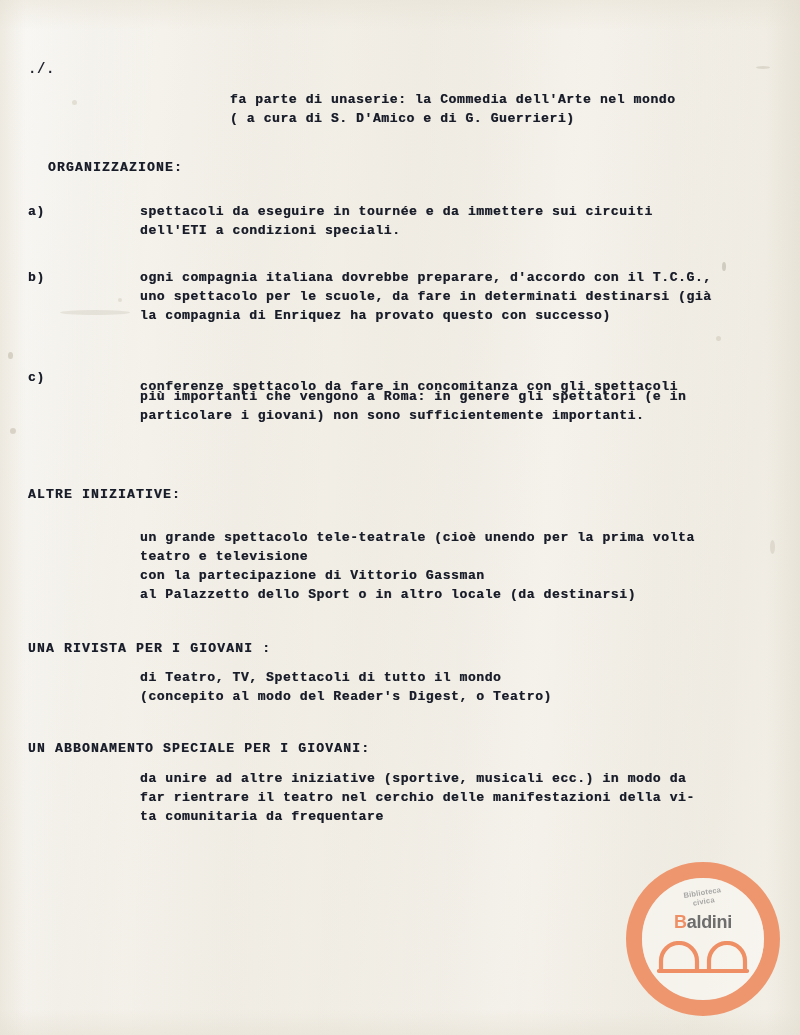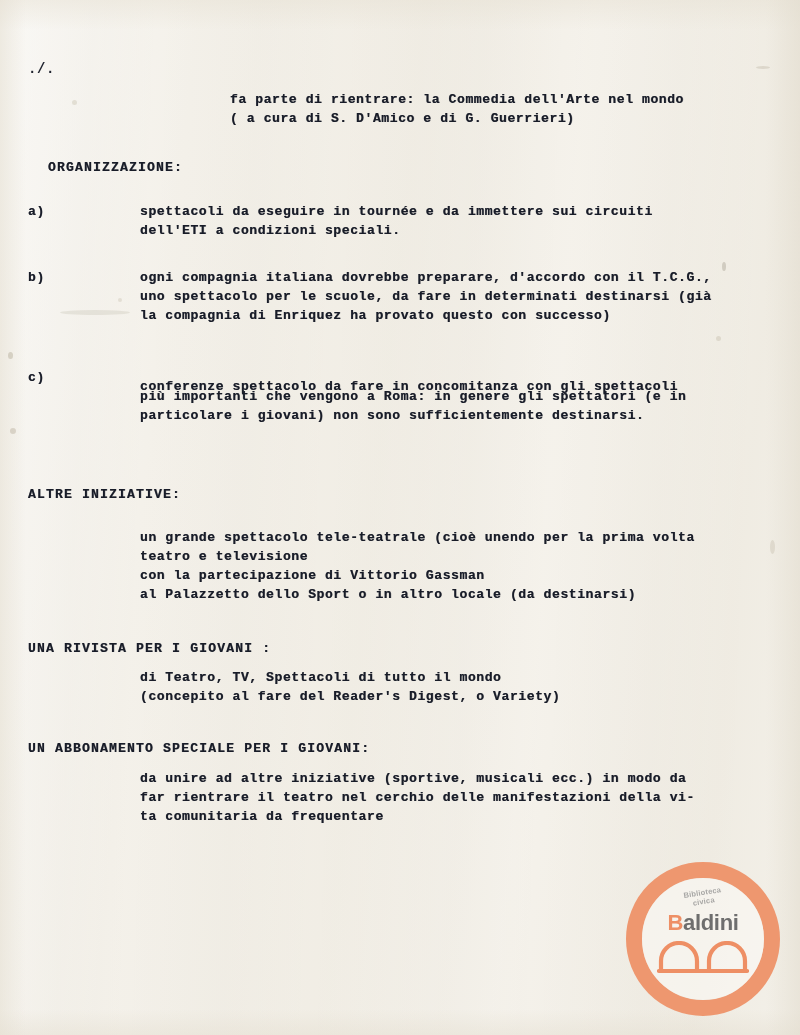--- a/index.html
+++ b/index.html
@@ -130,21 +130,21 @@
     transform: rotate(-9deg);
     opacity: 0.75;
   }
   #stamp .wordmark {
     position: absolute;
     left: 0;
     top: 50px;
     width: 100%;
     text-align: center;
     font-family: "Liberation Sans", sans-serif;
-    font-size: 22px;
+    font-size: 18px;
     font-weight: 700;
     letter-spacing: -0.3px;
     color: #6e6e6e;
     line-height: 21px;
   }
   #stamp .wordmark .cap { color: #ee8f65; }
   #stamp .book {
     position: absolute;
     left: 50%;
     top: 79px;
@@ -166,42 +166,42 @@
       <div class="blotch" style="left: 722px; top: 262px; width: 4px; height: 9px; background: rgba(120, 112, 92, 0.26);"></div>
       <div class="blotch" style="left: 716px; top: 336px; width: 5px; height: 5px; background: rgba(150, 138, 112, 0.2);"></div>
       <div class="blotch" style="left: 756px; top: 66px; width: 14px; height: 3px; background: rgba(150, 138, 112, 0.22);"></div>
       <div class="blotch" style="left: 770px; top: 540px; width: 5px; height: 14px; background: rgba(150, 138, 112, 0.18);"></div>
       <div class="blotch" style="left: 60px; top: 310px; width: 70px; height: 5px; background: rgba(150, 140, 118, 0.16);"></div>
     </div>
 
   <div class="text-layer">
     <div class="slashmark">./.</div>
     <div id="lines">
-        <div class="ln" style="left: 230px; top: 90px;">fa parte di rientrare: la Commedia dell'Arte nel mondo</div>
+        <div class="ln" style="left: 230px; top: 90px;">fa parte di unaserie: la Commedia dell'Arte nel mondo</div>
         <div class="ln" style="left: 230px; top: 109px;">( a cura di S. D'Amico e di G. Guerrieri)</div>
         <div class="ln heading" style="left: 28px; top: 158px; margin-left: 20px;">ORGANIZZAZIONE:</div>
         <div class="ln marker" style="left: 28px; top: 202px;">a)</div>
         <div class="ln" style="left: 140px; top: 202px;">spettacoli da eseguire in tournée e da immettere sui circuiti</div>
         <div class="ln" style="left: 140px; top: 221px;">dell'ETI a condizioni speciali.</div>
         <div class="ln marker" style="left: 28px; top: 268px;">b)</div>
         <div class="ln" style="left: 140px; top: 268px;">ogni compagnia italiana dovrebbe preparare, d'accordo con il T.C.G.,</div>
         <div class="ln" style="left: 140px; top: 287px;">uno spettacolo per le scuole, da fare in determinati destinarsi (già</div>
         <div class="ln" style="left: 140px; top: 306px;">la compagnia di Enriquez ha provato questo con successo)</div>
         <div class="ln marker" style="left: 28px; top: 368px;">c)</div>
         <div class="ln" style="left: 140px; top: 368px; margin-top: 9px;">conferenze spettacolo da fare in concomitanza con gli spettacoli</div>
         <div class="ln" style="left: 140px; top: 387px;">più importanti che vengono a Roma: in genere gli spettatori (e in</div>
-        <div class="ln" style="left: 140px; top: 406px;">particolare i giovani) non sono sufficientemente destinarsi.</div>
+        <div class="ln" style="left: 140px; top: 406px;">particolare i giovani) non sono sufficientemente importanti.</div>
         <div class="ln heading" style="left: 28px; top: 485px;">ALTRE INIZIATIVE:</div>
         <div class="ln" style="left: 140px; top: 528px;">un grande spettacolo tele-teatrale (cioè unendo per la prima volta</div>
         <div class="ln" style="left: 140px; top: 547px;">teatro e televisione</div>
         <div class="ln" style="left: 140px; top: 566px;">con la partecipazione di Vittorio Gassman</div>
         <div class="ln" style="left: 140px; top: 585px;">al Palazzetto dello Sport o in altro locale (da destinarsi)</div>
         <div class="ln heading" style="left: 28px; top: 639px;">UNA RIVISTA PER I GIOVANI :</div>
         <div class="ln" style="left: 140px; top: 668px;">di Teatro, TV, Spettacoli di tutto il mondo</div>
-        <div class="ln" style="left: 140px; top: 687px;">(concepito al fare del Reader's Digest, o Variety)</div>
+        <div class="ln" style="left: 140px; top: 687px;">(concepito al modo del Reader's Digest, o Teatro)</div>
         <div class="ln heading" style="left: 28px; top: 739px;">UN ABBONAMENTO SPECIALE PER I GIOVANI:</div>
         <div class="ln" style="left: 140px; top: 769px;">da unire ad altre iniziative (sportive, musicali ecc.) in modo da</div>
         <div class="ln" style="left: 140px; top: 788px;">far rientrare il teatro nel cerchio delle manifestazioni della vi-</div>
         <div class="ln" style="left: 140px; top: 807px;">ta comunitaria da frequentare</div>
       </div>
   </div>
 
   <div id="stamp">
     <div class="ring"></div>
     <div class="inner"></div>

